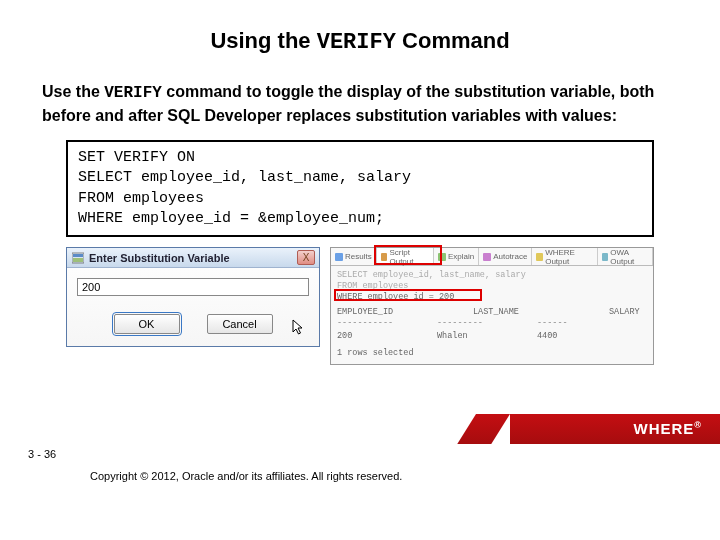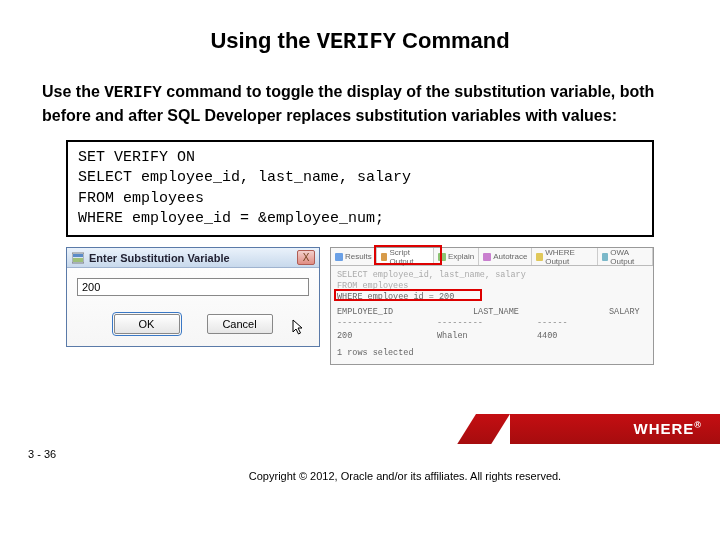--- a/index.html
+++ b/index.html
@@ -32,21 +32,21 @@
   .out-tab .ic { width: 8px; height: 8px; background: #c9c; border-radius: 1px; }
   .out-tab.sel { background: #fff; }
   .red-box { position: absolute; border: 2px solid #d00; }
   .out-wrap { position: relative; }
   .out-body { padding: 4px 6px; font-family: "Courier New", monospace; font-size: 8.5px; color: #666; line-height: 1.3; }
   .out-body .dim { color: #aaa; }
   .red-brand { position: absolute; right: 0; bottom: 20px; height: 30px; width: 210px; background: linear-gradient(#c40e12,#a60c0e); color: #fff; font-weight: bold; font-size: 15px; letter-spacing: 1px; text-align: right; padding: 6px 18px 0 0; }
   .red-brand::before { content: ""; position: absolute; left: -34px; top: 0; width: 34px; height: 30px; background: linear-gradient(#c40e12,#a60c0e); transform: skewX(-32deg); transform-origin: top right; }
   .footer { position: absolute; left: 0; bottom: 0; width: 100%; height: 20px; display: flex; align-items: center; font-size: 11px; }
   .pg { width: 90px; padding-left: 28px; }
-  .copy { flex: 1; text-align: center; margin-top: 44px; }
+  .copy { flex: 1; text-align: left; margin-top: 44px; }
 </style>
 </head>
 <body>
 
 <div class="slide">
   <div class="title">
     <span>Using the </span><span class="mono">VERIFY</span><span> Command</span>
   </div>
 
   <div class="content">

